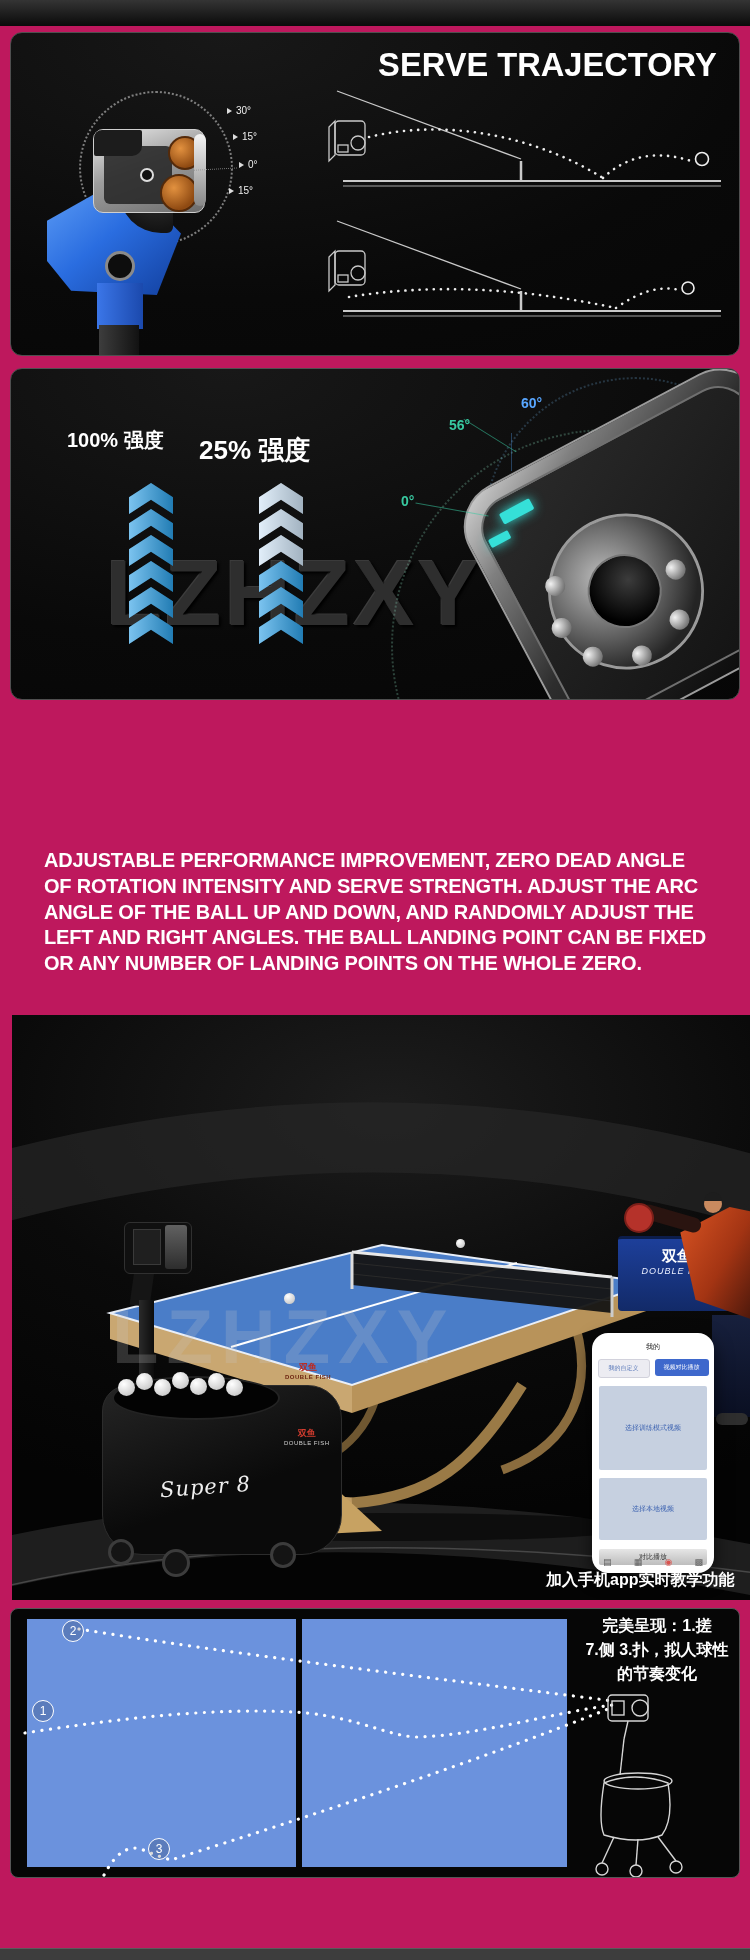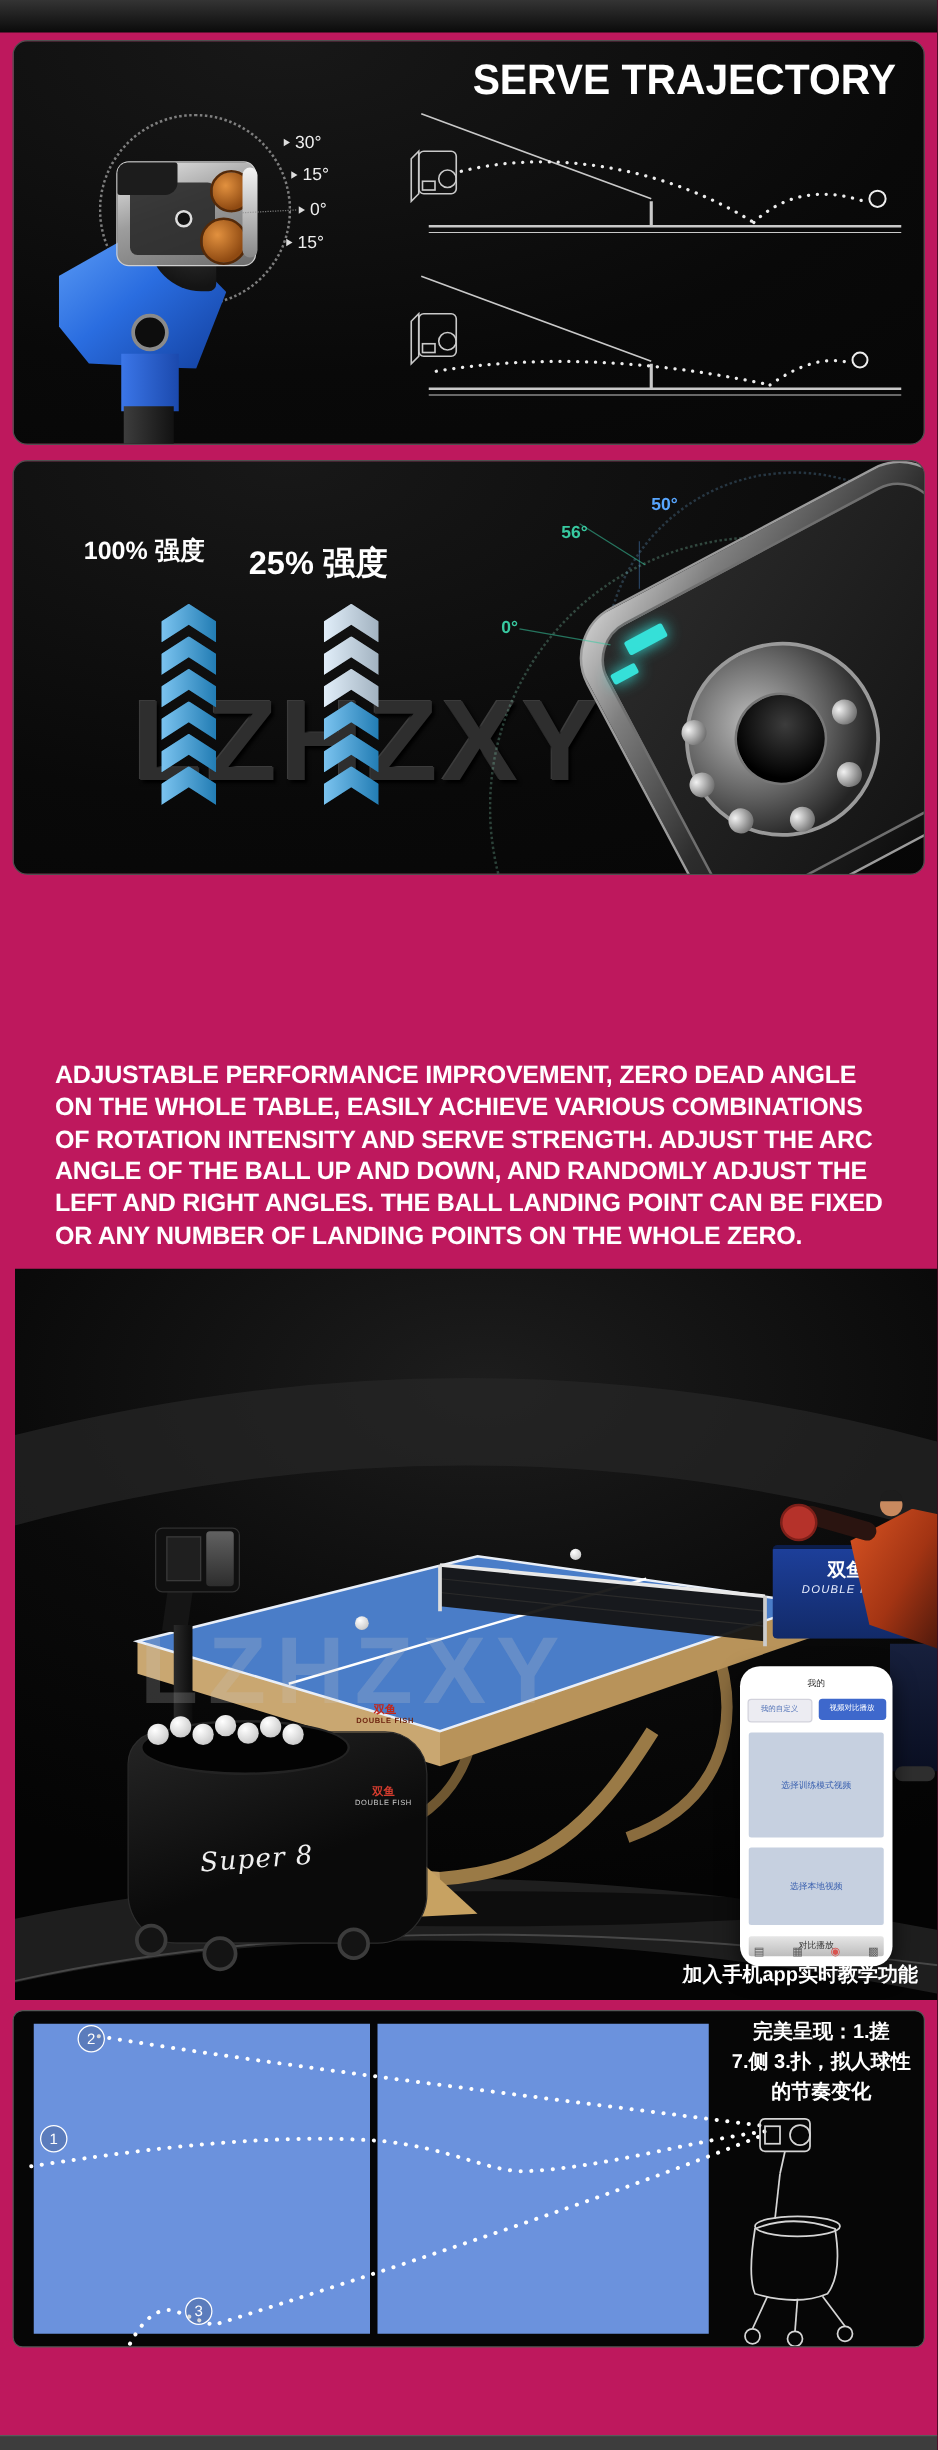--- a/index.html
+++ b/index.html
@@ -34,21 +34,21 @@
   .m1-arm{left:108px;top:146px;width:54px;height:54px;background:radial-gradient(circle at 70% 20%,#333,#141414 70%);
           border-radius:6px 6px 6px 42px;}
   .m1-clamp{left:134px;top:152px;width:38px;height:26px;border-radius:4px;transform:rotate(-6deg);
             background:linear-gradient(135deg,#5b97f2,#1d55c4);}
   .m1-body{left:36px;top:156px;width:134px;height:106px;
            clip-path:polygon(0 30%,42% 0,72% 6%,100% 42%,82% 100%,18% 96%,0 68%);
            background:linear-gradient(140deg,#5b9bf5 0%,#2a6de0 45%,#123f9e 100%);}
   .m1-col{left:86px;top:250px;width:46px;height:46px;background:linear-gradient(90deg,#3b76e8,#1b49ad);}
   .m1-knob{left:94px;top:218px;width:24px;height:24px;border-radius:50%;background:#0d0d0d;border:3px solid #8a8a8a;}
   .m1-pole{left:88px;top:292px;width:40px;height:30px;background:linear-gradient(90deg,#3d3d3d,#121212);}
-  .angl{font-size:14px;color:#eee;white-space:nowrap;}
+  .angl{font-size:10px;color:#eee;white-space:nowrap;}
   .angl::before{content:"";display:inline-block;width:0;height:0;margin-right:4px;
                 border-left:5px solid #ddd;border-top:3px solid transparent;border-bottom:3px solid transparent;vertical-align:middle;}
   .leader{border-top:1px dotted #8f8f8f;height:0;opacity:.8;}
 
   
   .watermark2{left:98px;top:540px;font-size:92px;font-weight:800;color:#2e2e2e;letter-spacing:3px;
               text-shadow:2px 2px 3px #000, -1px -1px 0 #3d3d3d;white-space:nowrap;z-index:1;}
   .strength{font-size:20px;font-weight:600;color:#fff;z-index:3;white-space:nowrap;}
   .chev-col{display:flex;flex-direction:column;z-index:2;}
   .chev{width:44px;height:31px;margin-bottom:-5px;position:relative;
@@ -237,31 +237,30 @@
       <div class="abs led" style="left:34px;top:150px;"></div>
       <div class="abs led" style="left:48px;top:190px;"></div>
       <div class="abs led" style="left:92px;top:212px;"></div>
       <div class="abs led" style="left:142px;top:198px;"></div>
       <div class="abs led" style="left:162px;top:152px;"></div>
       <div class="abs glow" style="left:42px;top:30px;width:34px;height:12px;"></div>
       <div class="abs glow" style="left:20px;top:48px;width:22px;height:9px;"></div>
 
     </div>
 
-    <div class="abs ang2" style="left:510px;top:26px;color:var(--angle_blue);">50°</div>
+    <div class="abs ang2" style="left:510px;top:26px;color:var(--angle_blue);">60°</div>
     <div class="abs ang2" style="left:438px;top:48px;color:var(--angle_green);">56°</div>
     <div class="abs ang2" style="left:390px;top:124px;color:var(--angle_green);">0°</div>
     <div class="abs leader2" style="left:500px;top:64px;width:2px;height:38px;border-left:1px solid rgba(88,166,255,.6);border-top:none;"></div>
     <div class="abs leader2" style="left:448px;top:66px;width:62px;color:#38c9a0;transform:rotate(32deg);"></div>
     <div class="abs leader2" style="left:404px;top:140px;width:74px;color:#38c9a0;transform:rotate(10deg);"></div>
   </div>
 
   <div class="abs module-body">
     <div>ADJUSTABLE PERFORMANCE IMPROVEMENT, ZERO DEAD ANGLE</div>
-    <div>ON THE WHOLE TABLE, EASILY ACHIEVE VARIOUS COMBINATIONS</div>
     <div>OF ROTATION INTENSITY AND SERVE STRENGTH. ADJUST THE ARC</div>
     <div>ANGLE OF THE BALL UP AND DOWN, AND RANDOMLY ADJUST THE</div>
     <div>LEFT AND RIGHT ANGLES. THE BALL LANDING POINT CAN BE FIXED</div>
     <div>OR ANY NUMBER OF LANDING POINTS ON THE WHOLE ZERO.</div>
   </div>
 
   <div class="abs photo">
     <svg class="abs" style="left:0;top:0;" width="750" height="585" viewBox="0 0 750 585">
       <path d="M -40 180 Q 380 60 790 190" stroke="#262626" stroke-width="70" fill="none" opacity=".7"></path>
       <path d="M -40 555 Q 320 465 790 565" stroke="#1e1e1e" stroke-width="50" fill="none"></path>

